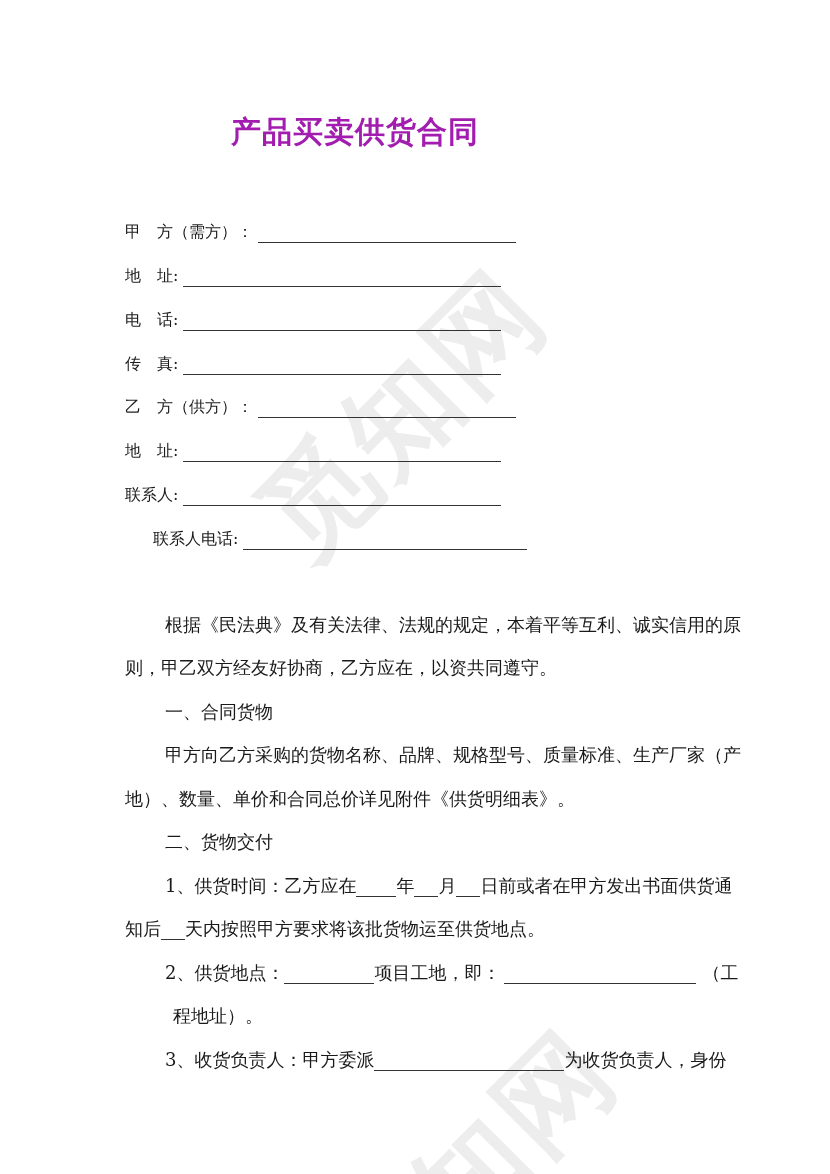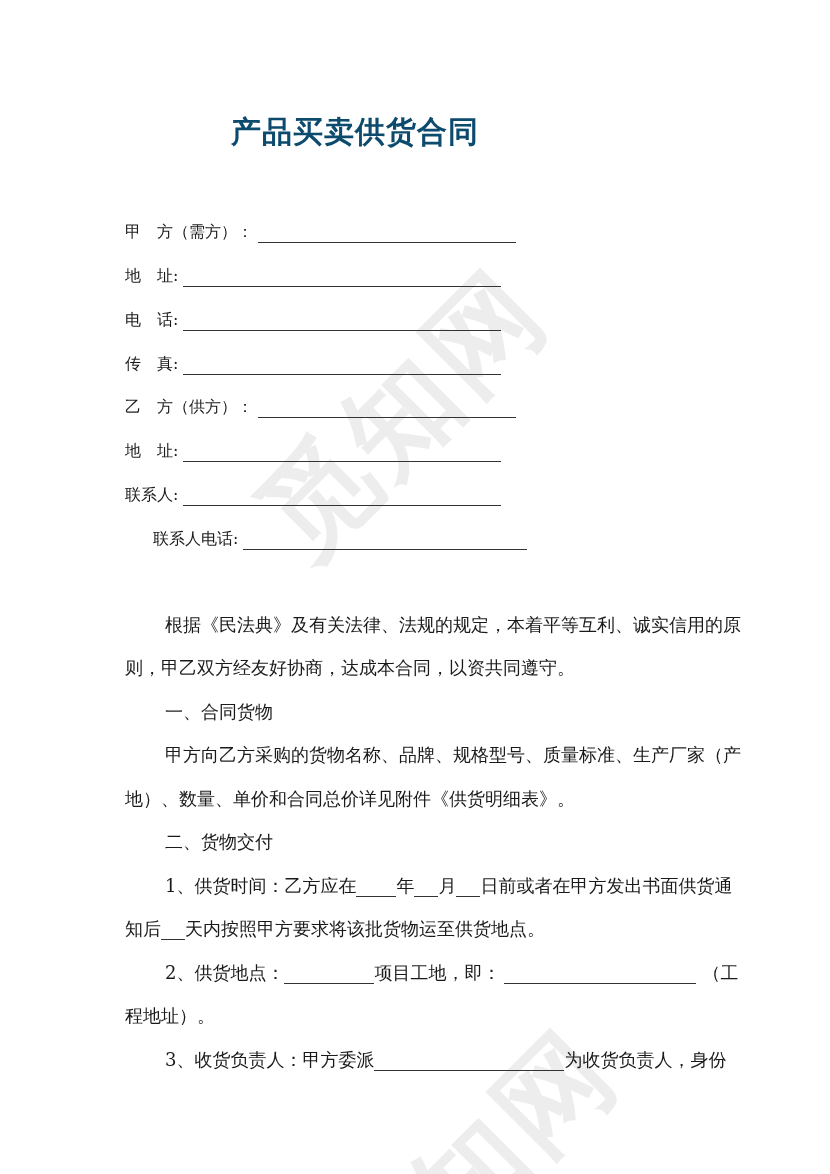--- a/index.html
+++ b/index.html
@@ -2,21 +2,21 @@
 <html><head>
 <meta charset="utf-8">
 <style>
   html, body { margin:0; padding:0; background:#ffffff; }
   body { width:830px; height:1174px; position:relative; overflow:hidden;
          font-family:"DejaVu Serif","Liberation Serif",serif; color:#1a1a1a; }
   .wm { position:absolute; font-family:"DejaVu Sans","Liberation Sans",sans-serif;
         font-weight:bold; color:rgba(0,0,0,0.07); font-size:110px; letter-spacing:6px;
         transform:rotate(-45deg); white-space:nowrap; pointer-events:none; }
   .title { position:absolute; top:112px; left:0; width:710px; text-align:center;
-           font-size:30px; font-weight:bold; letter-spacing:1px; color:#0c4a6e; }
+           font-size:30px; font-weight:bold; letter-spacing:1px; color:#a21caf; }
   .row { position:absolute; left:125px; font-size:16px; height:22px; line-height:22px; white-space:nowrap; }
   .blank { display:inline-block; border-bottom:1.5px solid #333; height:18px; vertical-align:bottom; }
   .para { position:absolute; left:125px; font-size:18px; line-height:22px; white-space:nowrap; }
   .indent { padding-left:40px; }
   .sp { display:inline-block; width:16px; }
 </style>
 </head>
 <body>
 
 <div class="wm" style="left:230px; top:340px;">觅知网</div>
@@ -52,35 +52,35 @@
 <div class="row" style="top:484px;">
   <span>联系人:</span>
   <span class="blank" style="width:318px;"></span>
 </div>
 <div class="row" style="top:528px;margin-left:28px;">
   <span>联系人电话:</span>
   <span class="blank" style="width:284px;"></span>
 </div>
 
 <div class="para indent" style="top:614px;">根据《民法典》及有关法律、法规的规定，本着平等互利、诚实信用的原</div>
-<div class="para" style="top:657px;">则，甲乙双方经友好协商，达成本合同，以资共同遵守。</div>
+<div class="para" style="top:657px;">则，甲乙双方经友好协商，乙方应在，以资共同遵守。</div>
 
 <div class="para indent" style="top:701px;">一、合同货物</div>
 <div class="para indent" style="top:744px;">甲方向乙方采购的货物名称、品牌、规格型号、质量标准、生产厂家（产</div>
 <div class="para" style="top:788px;">地）、数量、单价和合同总价详见附件《供货明细表》。</div>
 
 <div class="para indent" style="top:831px;">二、货物交付</div>
 
 <div class="para indent" style="top:875px;">
   <span>1、供货时间：乙方应在</span><span class="blank" style="width:40px;"></span><span>年</span><span class="blank" style="width:24px;"></span><span>月</span><span class="blank" style="width:24px;"></span><span>日前或者在甲方发出书面供货通</span>
 </div>
 <div class="para" style="top:918px;">
   <span>知后</span><span class="blank" style="width:24px;"></span><span>天内按照甲方要求将该批货物运至供货地点。</span>
 </div>
 
 <div class="para indent" style="top:962px;text-align:right;">
   <span>2、供货地点：</span><span class="blank" style="width:90px;"></span><span>项目工地，即：</span><span class="blank" style="width:192px;margin:0 6px 0 4px;"></span><span>（工</span>
 </div>
-<div class="para" style="top:1005px;">程地址）。</div>
+<div class="para" style="top:1005px;margin-left:48px;">程地址）。</div>
 
 <div class="para indent" style="top:1049px;">
   <span>3、收货负责人：甲方委派</span><span class="blank" style="width:190px;"></span><span>为收货负责人，身份</span>
 </div>
 
 </body></html>

